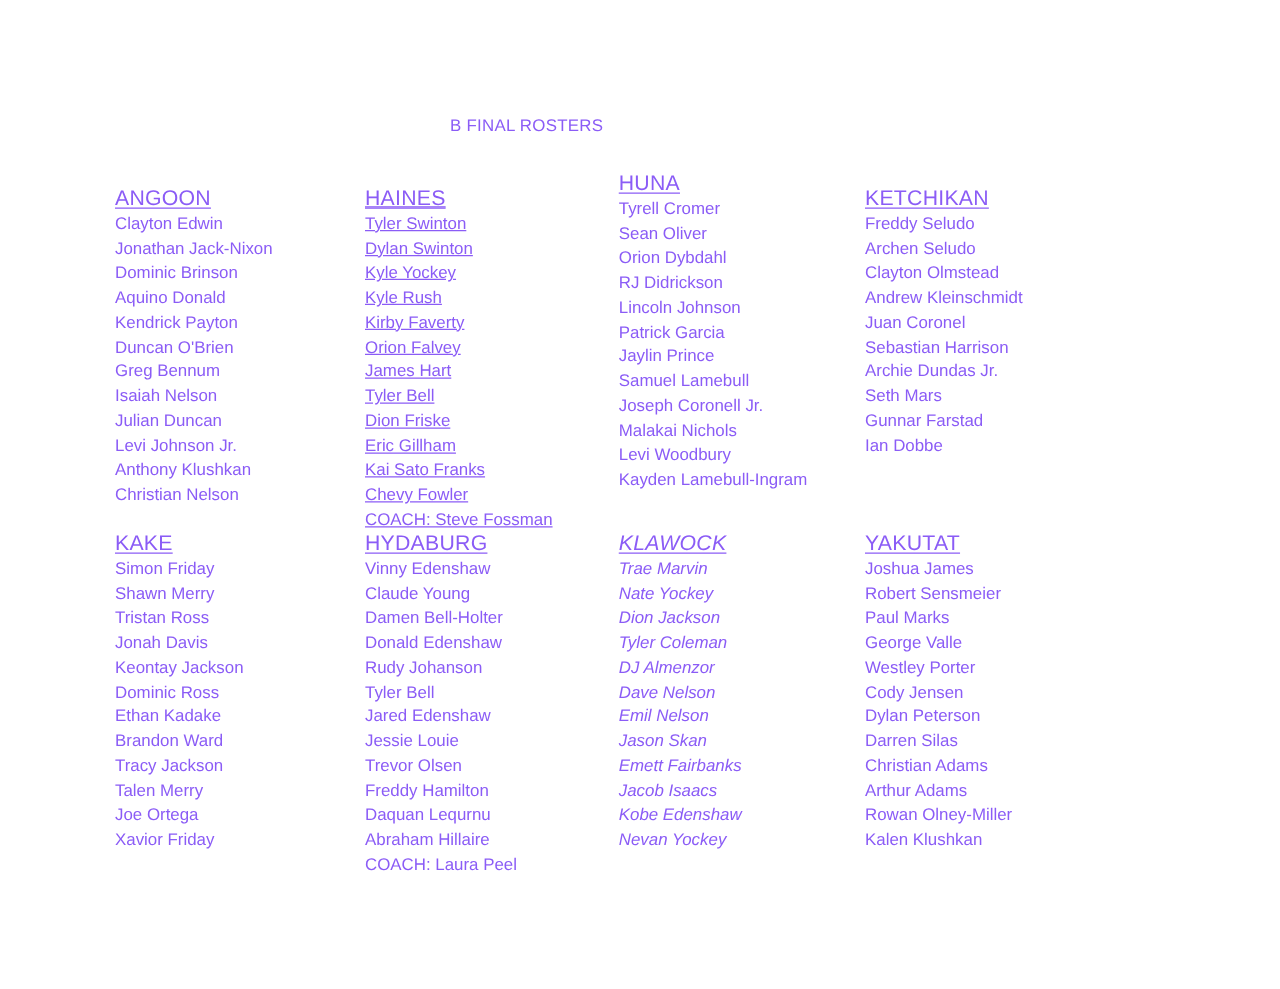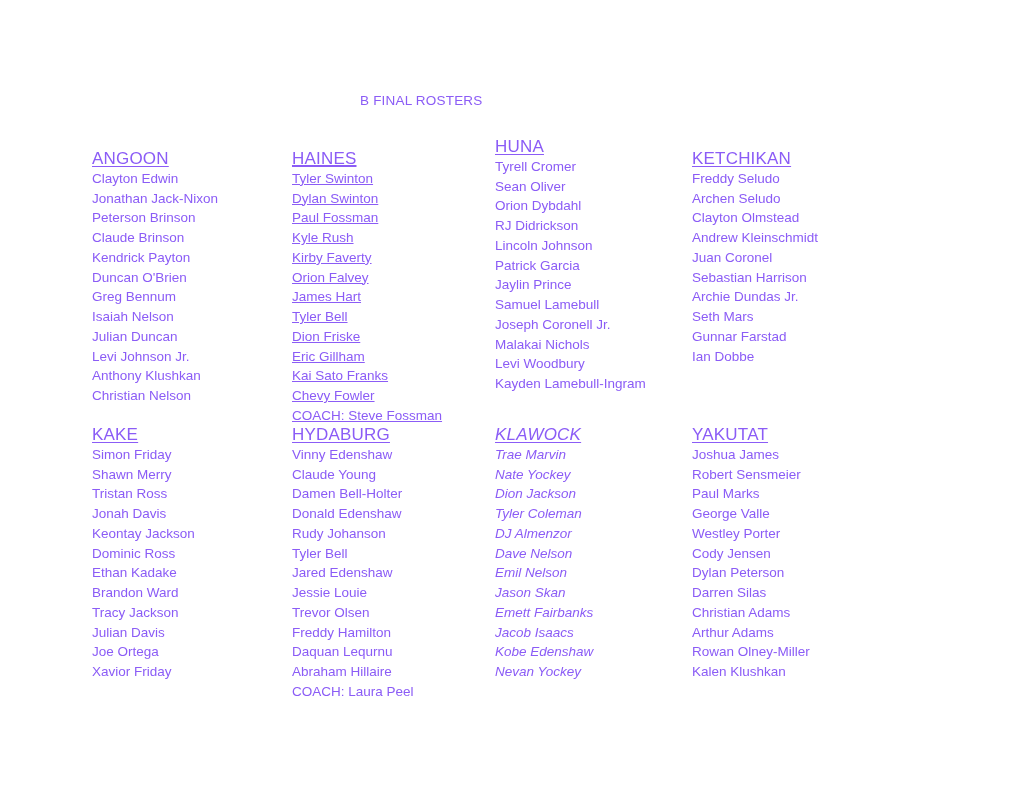--- a/index.html
+++ b/index.html
@@ -63,41 +63,41 @@
 <div class="page">
 
   <div class="doc-title">B FINAL ROSTERS</div>
 
   <section class="team pos-c1r1">
     <h2 class="team-name">ANGOON</h2>
     <ul class="players">
 
     <li class="player">Clayton Edwin</li>
         <li class="player">Jonathan Jack-Nixon</li>
-        <li class="player">Peterson Brinson</li>
-        <li class="player">Claude Brinson</li>
+        <li class="player">Dominic Brinson</li>
+        <li class="player">Aquino Donald</li>
         <li class="player">Kendrick Payton</li>
         <li class="player">Duncan O'Brien</li>
         <li class="player">Greg Bennum</li>
         <li class="player">Isaiah Nelson</li>
         <li class="player">Julian Duncan</li>
         <li class="player">Levi Johnson Jr.</li>
         <li class="player">Anthony Klushkan</li>
         <li class="player">Christian Nelson</li>
       </ul>
     <div class="coach-line"></div>
   </section>
 
   <section class="team pos-c2r1">
     <h2 class="team-name">HAINES</h2>
     <ul class="players">
 
     <li class="player">Tyler Swinton</li>
         <li class="player">Dylan Swinton</li>
-        <li class="player">Paul Fossman</li>
+        <li class="player">Kyle Yockey</li>
         <li class="player">Kyle Rush</li>
         <li class="player">Kirby Faverty</li>
         <li class="player">Orion Falvey</li>
         <li class="player">James Hart</li>
         <li class="player">Tyler Bell</li>
         <li class="player">Dion Friske</li>
         <li class="player">Eric Gillham</li>
         <li class="player">Kai Sato Franks</li>
         <li class="player">Chevy Fowler</li>
       </ul>
@@ -148,21 +148,21 @@
 
     <li class="player">Simon Friday</li>
         <li class="player">Shawn Merry</li>
         <li class="player">Tristan Ross</li>
         <li class="player">Jonah Davis</li>
         <li class="player">Keontay Jackson</li>
         <li class="player">Dominic Ross</li>
         <li class="player">Ethan Kadake</li>
         <li class="player">Brandon Ward</li>
         <li class="player">Tracy Jackson</li>
-        <li class="player">Julian Davis</li>
+        <li class="player">Talen Merry</li>
         <li class="player">Joe Ortega</li>
         <li class="player">Xavior Friday</li>
       </ul>
     <div class="coach-line"></div>
   </section>
 
   <section class="team pos-c2r2">
     <h2 class="team-name">HYDABURG</h2>
     <ul class="players">
 

